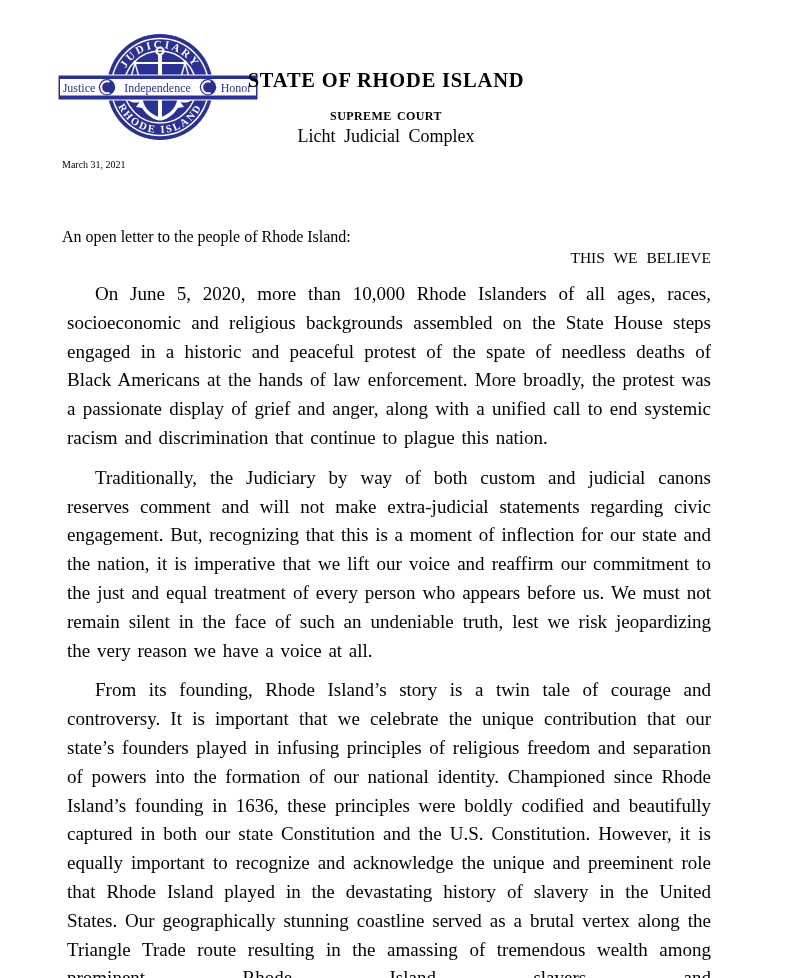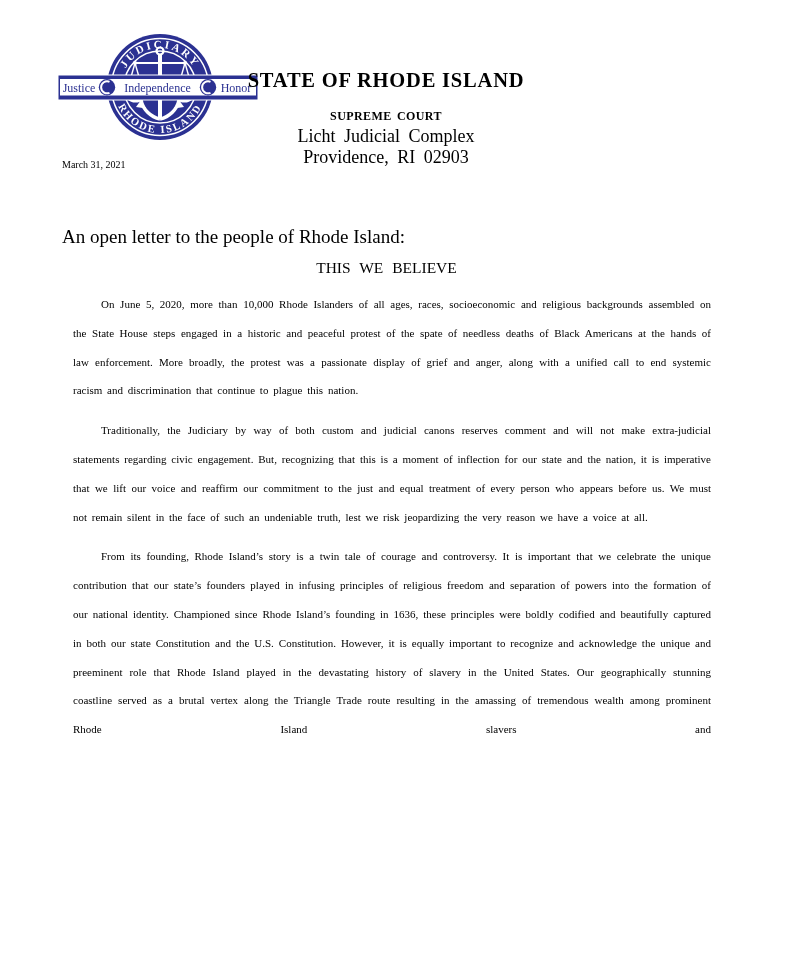--- a/index.html
+++ b/index.html
@@ -33,31 +33,30 @@
     font-size: 12px;
     font-weight: bold;
     letter-spacing: 0.4px;
     line-height: 20px;
     margin-top: 14px;
     word-spacing: 2px;
   }
   .addr-line { font-size: 18px; line-height: 20.5px; word-spacing: 4px; }
   .content { margin: 0 77px 0 62px; }
   .date-line { font-size: 10px; line-height: 22px; }
-  .salutation { margin-top: 50px; font-size: 19px; line-height: 22px; }
+  .salutation { margin-top: 50px; font-size: 16px; line-height: 22px; }
   .letter-heading {
-    margin-top: 10px;
-    text-align: center;
+    text-align: right;
     font-size: 15.5px;
     line-height: 20px;
     word-spacing: 5px;
   }
   p.body-para {
-    margin: 12px 0 0 11px;
-    font-size: 11px;
+    margin: 12px 0 0 5px;
+    font-size: 19px;
     line-height: 28.8px;
     text-align: justify;
     text-indent: 28px;
     word-spacing: 2px;
   }
   p.body-para + p.body-para { margin-top: 11px; font-family: Liberation Serif, serif; }
   p.cutoff { text-align-last: justify; }
 </style>
 </head>
 <body>
@@ -110,21 +109,20 @@
         <text x="21" y="71.5" text-anchor="middle" font-size="12" fill="#2b3192" font-family="Liberation Serif, serif">Justice</text>
         <text x="99.5" y="71.5" text-anchor="middle" font-size="12" fill="#2b3192" font-family="Liberation Serif, serif">Independence</text>
         <text x="178" y="71.5" text-anchor="middle" font-size="12" fill="#2b3192" font-family="Liberation Serif, serif">Honor</text>
       </g>
     </svg>
 
     <div class="header-text">
       <div class="state-title">STATE OF RHODE ISLAND</div>
       <div class="court-name">SUPREME COURT</div>
       <div class="addr-line">Licht Judicial Complex</div>
-      <div class="addr-line">Providence, RI 02903</div>
     </div>
   </div>
 
   <div class="content">
     <div class="date-line">March 31, 2021</div>
     <div class="salutation">An open letter to the people of Rhode Island:</div>
     <div class="letter-heading">THIS WE BELIEVE</div>
     <p class="body-para">On June 5, 2020, more than 10,000 Rhode Islanders of all ages, races, socioeconomic and religious backgrounds assembled on the State House steps engaged in a historic and peaceful protest of the spate of needless deaths of Black Americans at the hands of law enforcement. More broadly, the protest was a passionate display of grief and anger, along with a unified call to end systemic racism and discrimination that continue to plague this nation.</p>
     <p class="body-para">Traditionally, the Judiciary by way of both custom and judicial canons reserves comment and will not make extra-judicial statements regarding civic engagement. But, recognizing that this is a moment of inflection for our state and the nation, it is imperative that we lift our voice and reaffirm our commitment to the just and equal treatment of every person who appears before us. We must not remain silent in the face of such an undeniable truth, lest we risk jeopardizing the very reason we have a voice at all.</p>
     <p class="body-para cutoff">From its founding, Rhode Island’s story is a twin tale of courage and controversy. It is important that we celebrate the unique contribution that our state’s founders played in infusing principles of religious freedom and separation of powers into the formation of our national identity. Championed since Rhode Island’s founding in 1636, these principles were boldly codified and beautifully captured in both our state Constitution and the U.S. Constitution. However, it is equally important to recognize and acknowledge the unique and preeminent role that Rhode Island played in the devastating history of slavery in the United States. Our geographically stunning coastline served as a brutal vertex along the Triangle Trade route resulting in the amassing of tremendous wealth among prominent Rhode Island slavers and</p>

